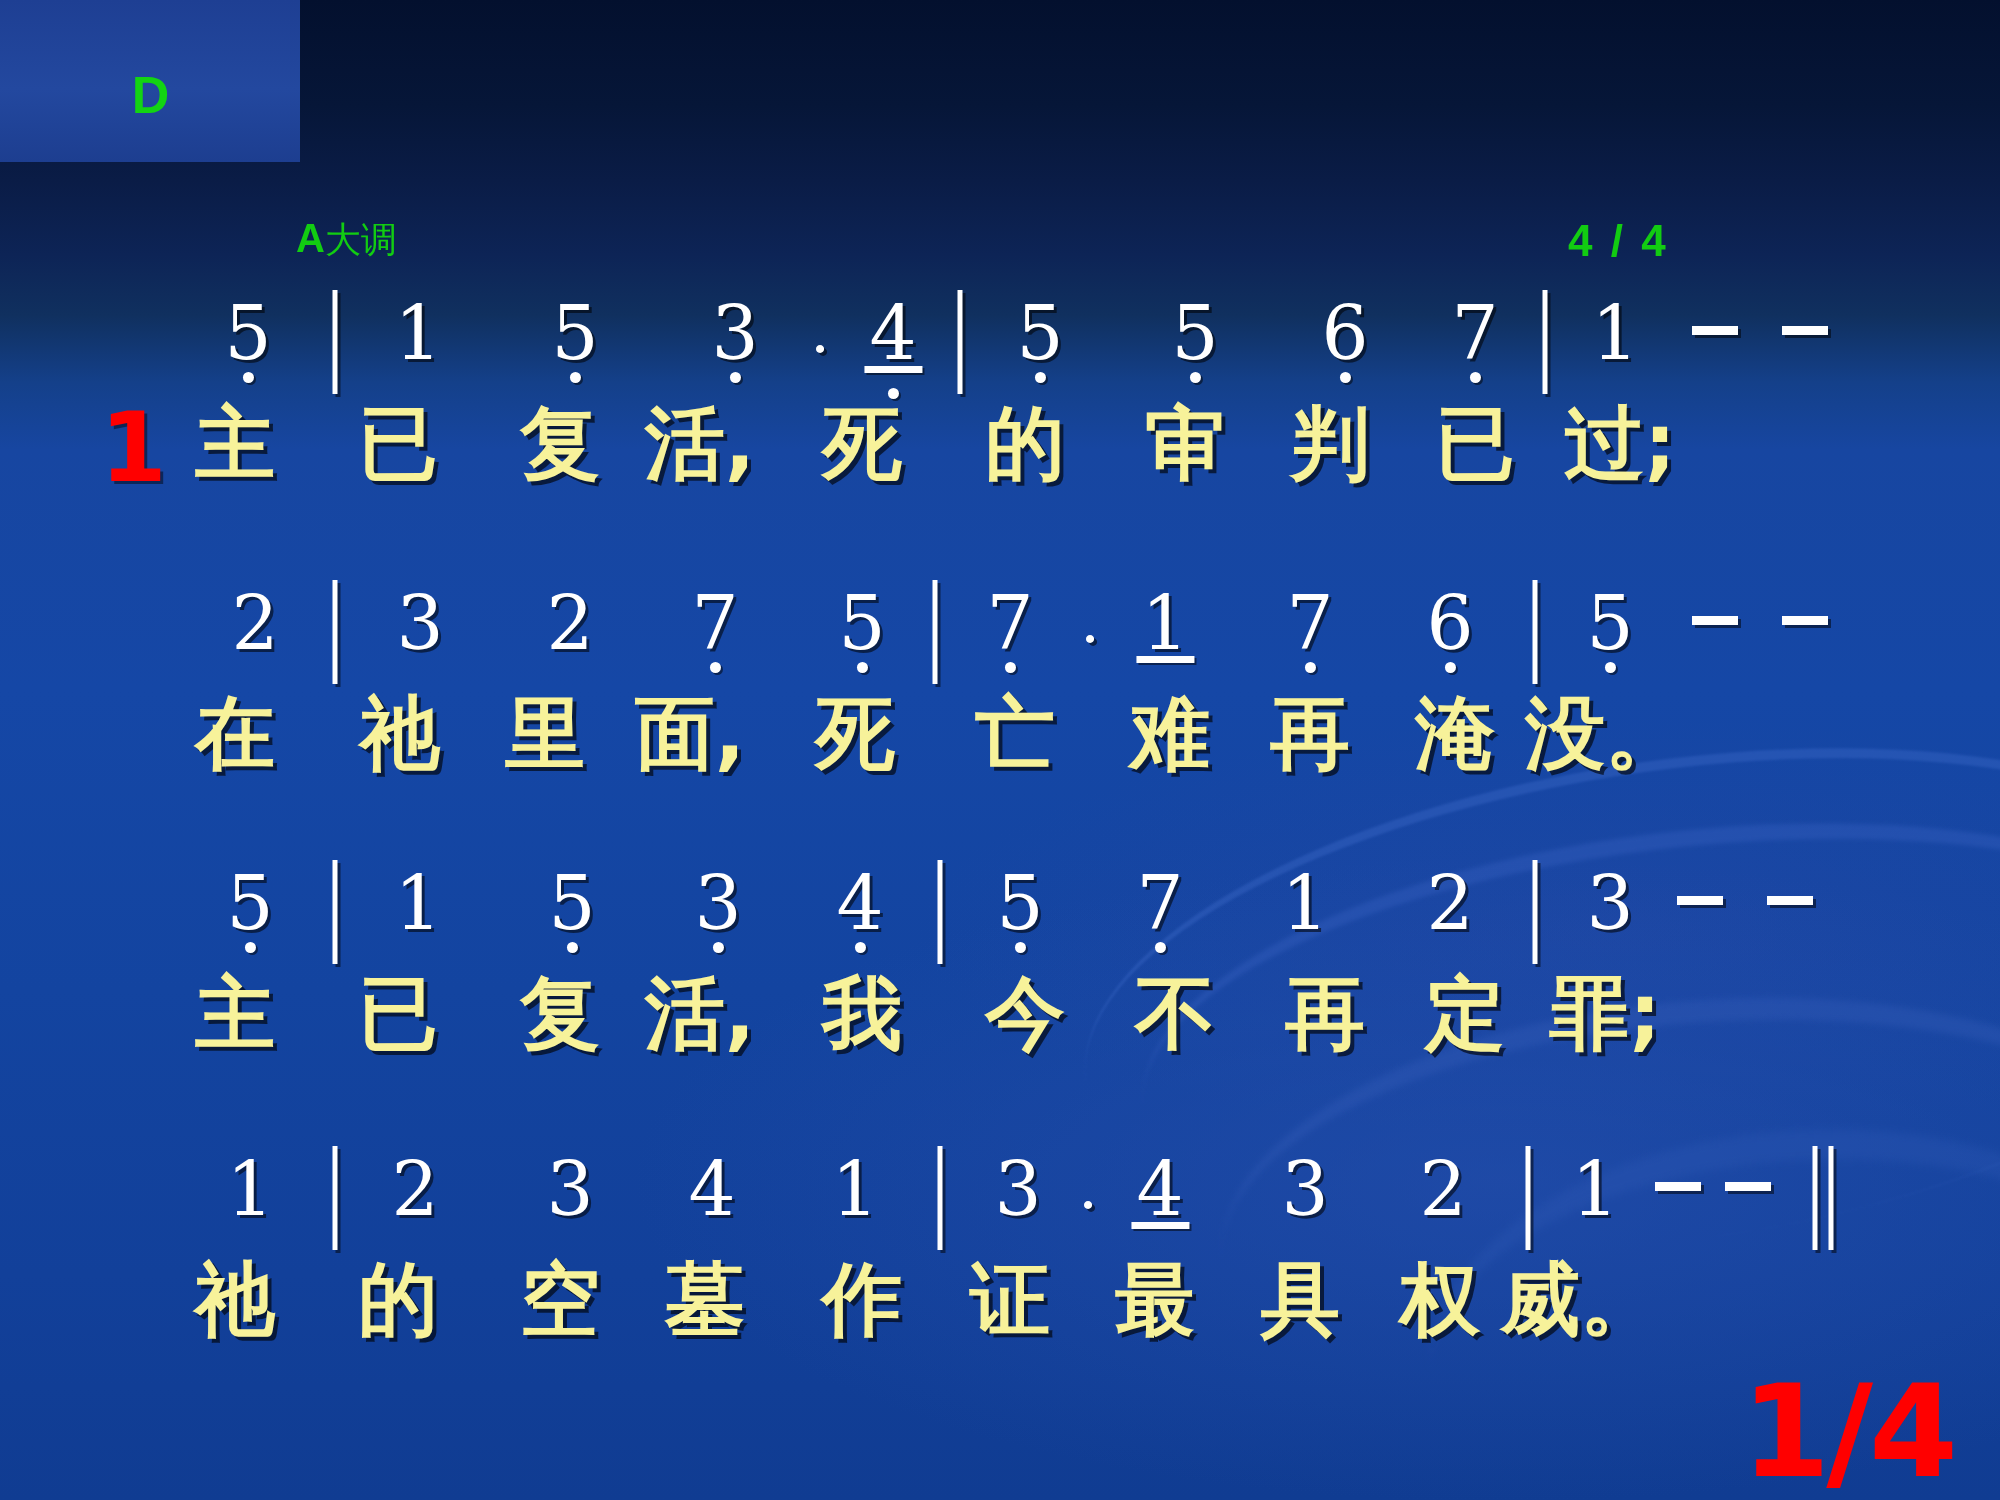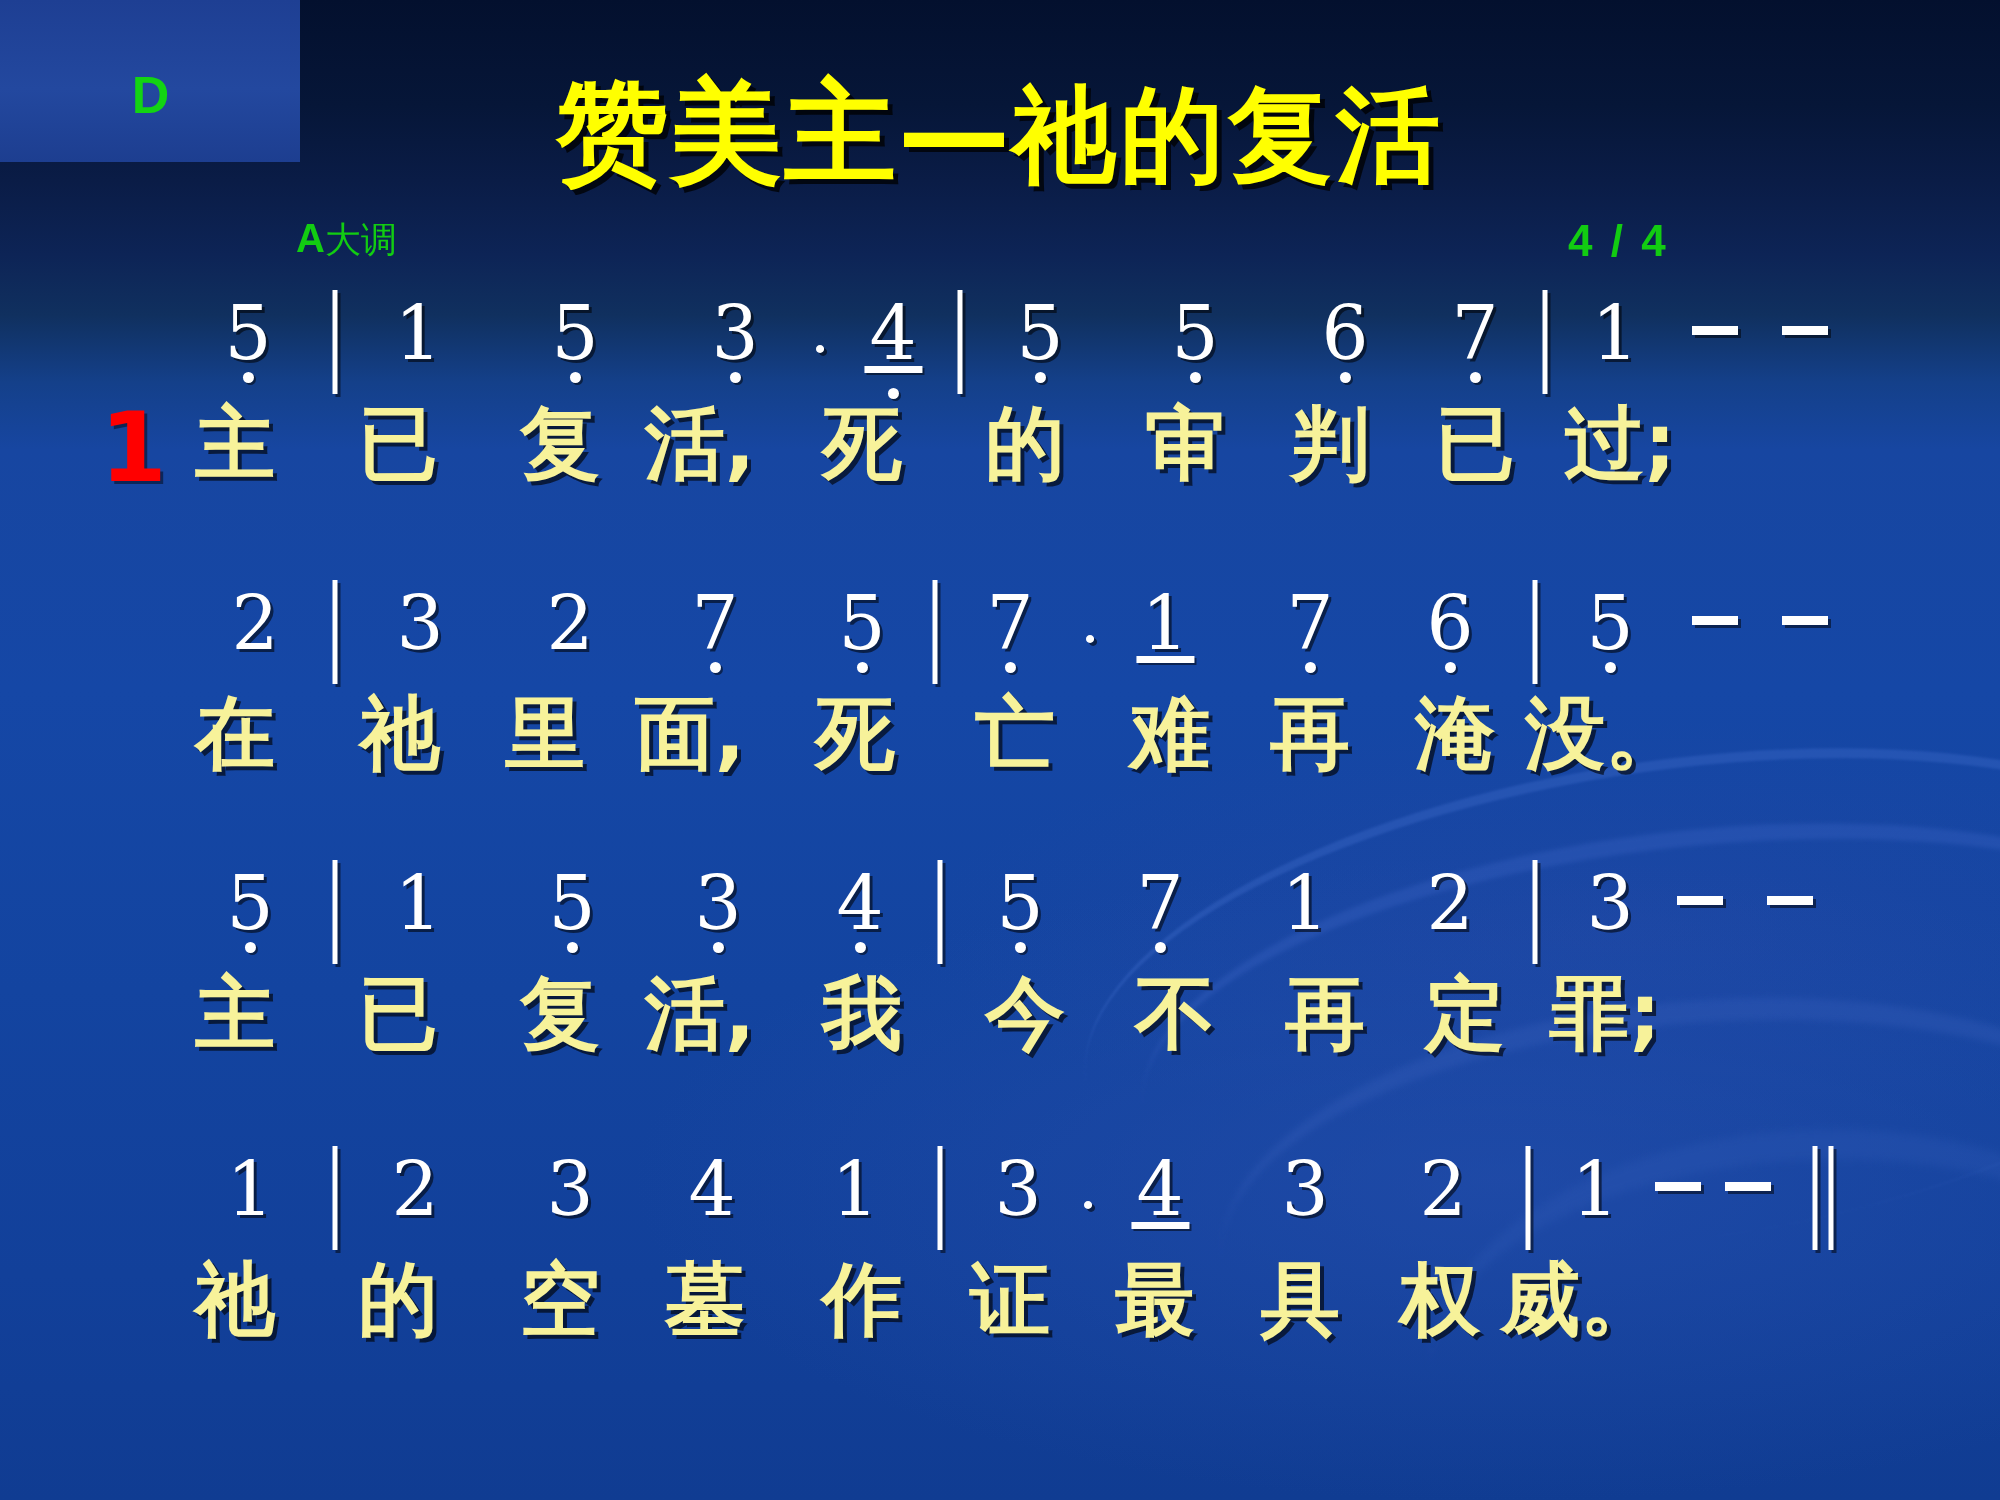--- a/index.html
+++ b/index.html
@@ -174,23 +174,20 @@
 
   <div class="swirl s1"></div>
   <div class="swirl s2"></div>
   <div class="swirl s3"></div>
   <div class="swirl s4"></div>
 
   <div id="badge">
     <span class="bd-d">D</span>
   </div>
 
-  <div id="title">
-    <span class="t-a">赞美主—</span><span class="t-b">祂的复活</span>
-  </div>
 
   <div id="key">
     <span>A</span><span class="k-cn">大调</span>
   </div>
 
   <div id="meter">4 / 4</div>
 
   <div class="verseno" style="left:100px;top:400px;">1</div>
 
   <div class="system" id="sys1" style="top:296px;">
@@ -318,13 +315,14 @@
         <div class="lyric" style="left: 705px;">墓</div>
         <div class="lyric" style="left: 862px;">作</div>
         <div class="lyric" style="left: 1010px;">证</div>
         <div class="lyric" style="left: 1155px;">最</div>
         <div class="lyric" style="left: 1300px;">具</div>
         <div class="lyric" style="left: 1440px;">权</div>
         <div class="lyric" style="left: 1580px;">威。</div>
       </div>
   </div>
 
+  <div id="pageno">1/4</div>
 </div>
 
 </body></html>

